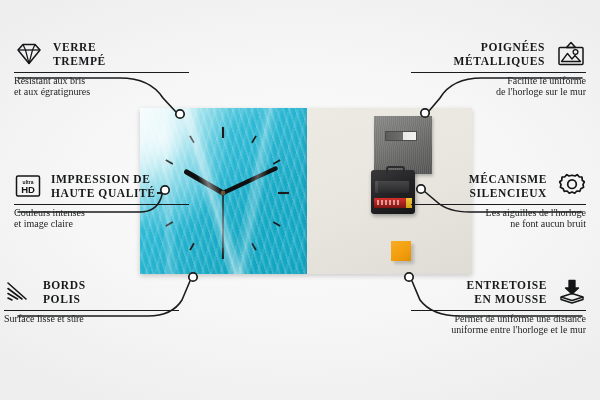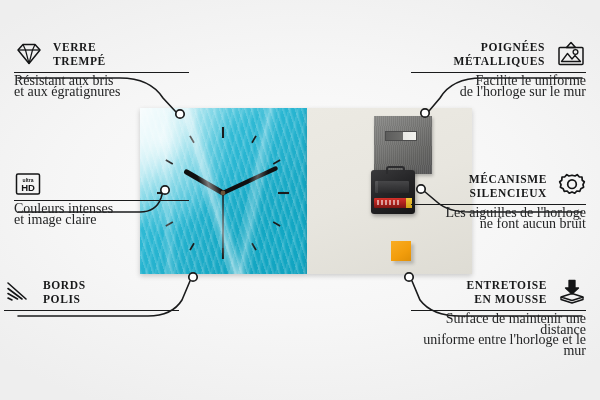--- a/index.html
+++ b/index.html
@@ -156,21 +156,21 @@
   }
   .callout.left .title { text-align: left; }
   .callout.right .title { text-align: right; }
   .rule {
     height: 1px;
     background: #1a1b1c;
     margin-top: 4px;
   }
   .desc {
     font-family: "Liberation Serif", serif;
-    font-size: 14px;
+    font-size: 10px;
     line-height: 10.5px;
     color: #232425;
     margin-top: 3px;
     white-space: pre-line;
   }
   .callout.left .desc { text-align: left; }
   .callout.right .desc { text-align: right; }
   .ico { flex: 0 0 auto; display: block; }
   
   #c-verre      { left: 14px;  top: 40px;  width: 175px; }
@@ -264,40 +264,43 @@
 et aux égratignures</div>
   </div>
 
   <div class="callout left" id="c-impression">
     <div class="head">
       <svg class="ico" width="28" height="24" viewBox="0 0 28 24">
         <rect x="2.5" y="2" width="23" height="20" fill="none" stroke="#141516" stroke-width="1.5" rx="1.5"></rect>
         <text x="14" y="10" text-anchor="middle" font-family="Liberation Sans, sans-serif" font-size="5" font-weight="bold" fill="#141516">ultra</text>
         <text x="14" y="19" text-anchor="middle" font-family="Liberation Sans, sans-serif" font-size="9.5" font-weight="bold" fill="#141516">HD</text>
       </svg>
+      <div class="title">IMPRESSION DE
+HAUTE QUALITÉ</div>
     </div>
     <div class="rule"></div>
     <div class="desc">Couleurs intenses
 et image claire</div>
   </div>
 
   <div class="callout left" id="c-bords">
     <div class="head">
       <svg class="ico" width="30" height="24" viewBox="0 0 30 24">
         <g stroke="#141516" stroke-width="1.6" stroke-linecap="round">
           <path d="M4,3 L22,19"></path>
           <path d="M4,8.5 L18,19"></path>
           <path d="M4,13.5 L13.5,19"></path>
           <path d="M4,18 L8,20"></path>
         </g>
       </svg>
       <div class="title">BORDS
 POLIS</div>
     </div>
     <div class="rule"></div>
+    <div class="desc">Surface lisse et sûre</div>
   </div>
 
   <div class="callout right" id="c-poignees">
     <div class="head">
       <div class="title">POIGNÉES
 MÉTALLIQUES</div>
       <svg class="ico" width="30" height="26" viewBox="0 0 30 26">
         <g fill="none" stroke="#141516" stroke-width="1.5" stroke-linejoin="round">
           <path d="M15,1.5 L10.5,6.5 L19.5,6.5 Z"></path>
           <rect x="3" y="6.5" width="24" height="17" rx="1"></rect>
@@ -335,17 +338,17 @@
         <g fill="#141516" stroke="#141516" stroke-width="1.3" stroke-linejoin="round">
           <path d="M11,1.5 L17,1.5 L17,9 L20.5,9 L14,15 L7.5,9 L11,9 Z"></path>
         </g>
         <g fill="none" stroke="#141516" stroke-width="1.4" stroke-linejoin="round">
           <path d="M14,14.5 L25,18 L14,21.5 L3,18 Z"></path>
           <path d="M3,18 L3,20.5 L14,24 L25,20.5 L25,18"></path>
         </g>
       </svg>
     </div>
     <div class="rule"></div>
-    <div class="desc">Surface de maintenir une distance
+    <div class="desc">Permet de uniforme une distance
 uniforme entre l'horloge et le mur</div>
   </div>
 
 </div>
 
 </body></html>

